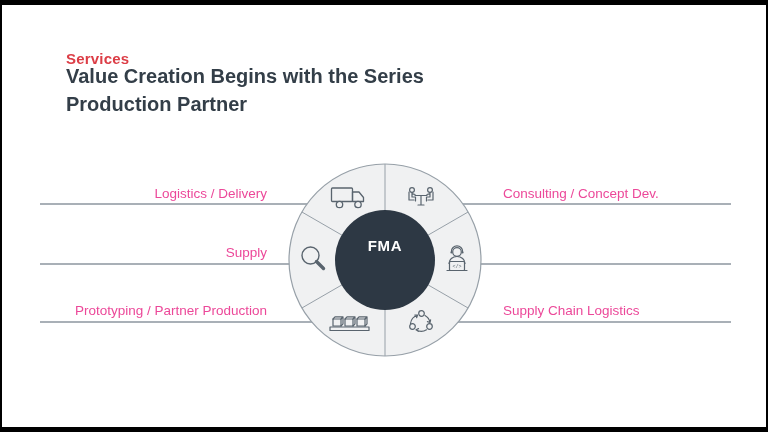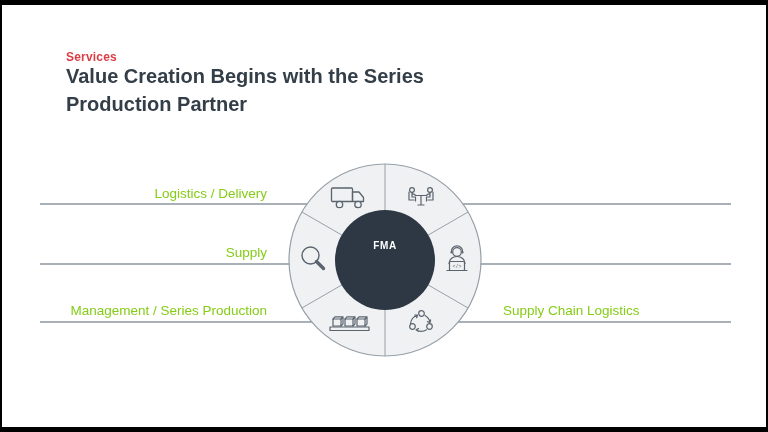--- a/index.html
+++ b/index.html
@@ -1,28 +1,28 @@
 <!DOCTYPE html>
 <html><head>
 <meta charset="utf-8">
 <style>
   html,body{margin:0;padding:0;}
   body{width:768px;height:432px;font-family:"Liberation Sans",sans-serif;}
   .page{position:relative;width:768px;height:432px;background:#000;overflow:hidden;}
   .slide-bg{position:absolute;left:2px;top:5px;width:764px;height:422px;background:#ffffff;}
-  .eyebrow{position:absolute;left:66px;top:50px;font-size:12px;font-weight:700;color:#dc3d46;letter-spacing:.2px;}
+  .eyebrow{position:absolute;left:66px;top:50px;font-size:15px;font-weight:700;color:#dc3d46;letter-spacing:.2px;}
   .title{position:absolute;left:66px;top:62px;width:460px;font-size:20px;line-height:28px;font-weight:700;color:#333e48;}
   .conn{position:absolute;height:1.5px;background:#a9b0b7;}
   .conn.l{left:40px;width:280px;}
   .conn.r{left:450px;width:281px;}
-  .svc-label{position:absolute;font-size:13.5px;line-height:16px;color:#84cc16;white-space:nowrap;}
+  .svc-label{position:absolute;font-size:13.5px;line-height:16px;color:#ec4899;white-space:nowrap;}
   .svc-label.l{left:40px;width:227px;text-align:right;}
   .svc-label.r{left:503px;width:240px;text-align:left;}
   .wheel{position:absolute;left:285px;top:160px;width:200px;height:200px;}
-  .hub-text{position:absolute;left:335px;top:238px;width:100px;text-align:center;color:#ffffff;font-weight:700;font-size:10px;line-height:15px;letter-spacing:.6px;}
+  .hub-text{position:absolute;left:335px;top:238px;width:100px;text-align:center;color:#ffffff;font-weight:700;font-size:15px;line-height:15px;letter-spacing:.6px;}
   .hub-text div{white-space:nowrap;}
 </style>
 </head>
 <body>
 
 <div class="page">
   <div class="slide-bg"></div>
 
   <div class="eyebrow">Services</div>
   <h1 class="title" style="margin:0">Value Creation Begins with the Series Production Partner</h1>
@@ -97,16 +97,17 @@
 
     <circle cx="100" cy="100" r="50" fill="#2d3844"></circle>
   </svg>
 
   <div class="hub-text">
     <div>FMA</div>
   </div>
 
   <div class="svc-label l" style="top:186px">Logistics / Delivery</div>
   <div class="svc-label l" style="top:245px">Supply</div>
-  <div class="svc-label l" style="top:303px">Management / Series Production</div>
+  <div class="svc-label l" style="top:303px">Prototyping / Partner Production</div>
 
+  <div class="svc-label r" style="top:186px">Consulting / Concept Dev.</div>
   <div class="svc-label r" style="top:303px">Supply Chain Logistics</div>
 </div>
 
 </body></html>

